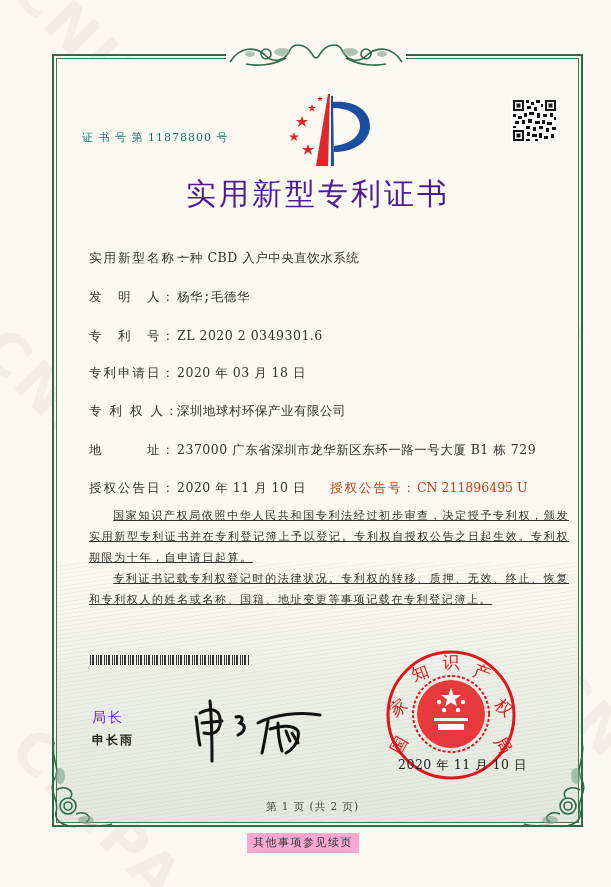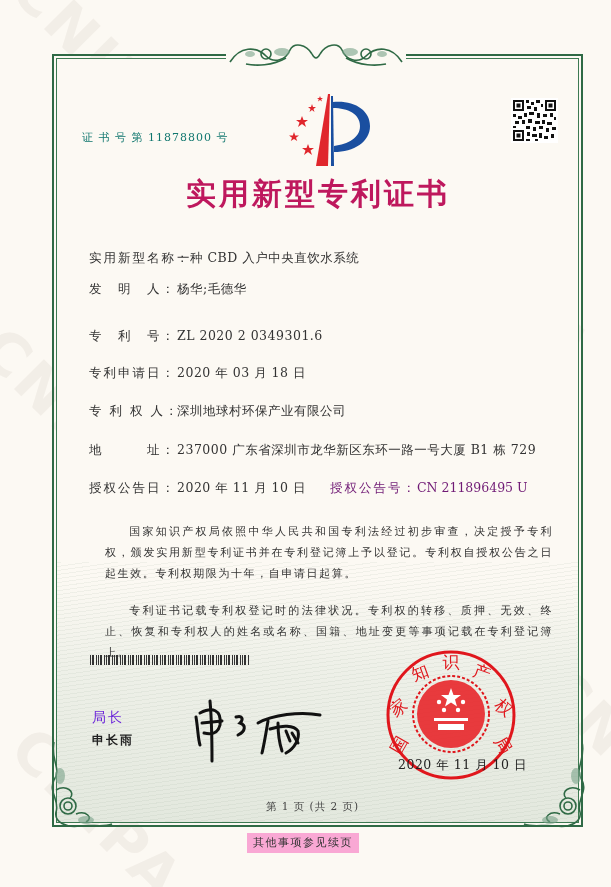--- a/index.html
+++ b/index.html
@@ -30,32 +30,32 @@
   }
   .ornament { position:absolute; }
   .cert-no {
     position:absolute; left:82px; top:95px; font-size:11px; letter-spacing:1px; color:#0f766e;margin-top:35px;
   }
   .qr { position:absolute; left:511px; top:98px; width:47px; height:45px; background:#fff; }
   .logo { position:absolute; left:284px; top:92px; width:90px; height:76px; }
   .title {
     position:absolute; left:178px; top:174px; width:280px; text-align:center;
     font-family:"DejaVu Sans","Liberation Sans",sans-serif;
-    font-size:30px; letter-spacing:3px; color:#be185d; font-weight:bold;
+    font-size:30px; letter-spacing:3px; color:#4c1d95; font-weight:normal;
   }
   .field { position:absolute; left:89px; font-size:12.5px; color:#333; white-space:nowrap; }
   .field .label { display:inline-block; width:88px; letter-spacing:2px; }
   .field .value { display:inline-block; letter-spacing:0.5px; }
-  .field2 { position:absolute; left:330px; font-size:12.5px; color:#701a75; white-space:nowrap; }
+  .field2 { position:absolute; left:330px; font-size:12.5px; color:#c2410c; white-space:nowrap; }
   .field2 .label { letter-spacing:2px; }
   .para {
     position:absolute; left:89px; width:480px; font-size:11px; line-height:21px; color:#333;
     letter-spacing:1.6px; text-align:justify;
   }
-  .para p { margin:16px; text-indent:2.2em; }
+  .para p { margin:0; text-indent:2.2em;text-decoration:underline; }
   .barcode {
     position:absolute; left:90px; top:655px; width:160px; height:10px;
     background:repeating-linear-gradient(90deg, #333 0 1px, transparent 1px 2px, #333 2px 3px, #333 3px 4px, transparent 4px 6px, #333 6px 7px, transparent 7px 8px);
   }
   .director-title { position:absolute; left:92px; top:709px; font-family:"DejaVu Sans","Liberation Sans",sans-serif; font-size:14px; color:#6d28d9; letter-spacing:2px; }
   .director-name { position:absolute; left:92px; top:732px; font-family:"DejaVu Sans","Liberation Sans",sans-serif; font-size:12px; color:#222; font-weight:bold; letter-spacing:2px; }
   .signature { position:absolute; left:190px; top:695px; width:135px; height:70px; }
   .seal { position:absolute; left:384px; top:648px; width:134px; height:134px; }
   .seal-date { position:absolute; left:398px; top:757px; font-size:12.5px; color:#222; letter-spacing:0.5px; }
   .page-no { position:absolute; left:7px; width:611px; top:800px; text-align:center; font-size:10.5px; color:#444; letter-spacing:1px; }
@@ -183,21 +183,21 @@
       <rect x="15" y="41" width="4" height="2"></rect>
       <rect x="24" y="41" width="3" height="2"></rect>
   </g>
 </svg>
 
 <div class="title">实用新型专利证书</div>
 
 <div class="field" style="top:250px;">
   <span class="label">实用新型名称：</span><span class="value">一种 CBD 入户中央直饮水系统</span>
 </div>
-<div class="field" style="top:281px;">
+<div class="field" style="top:289px;font-family:Liberation Mono, monospace;">
   <span class="label">发　明　人：</span><span class="value">杨华;毛德华</span>
 </div>
 <div class="field" style="top:328px;">
   <span class="label">专　利　号：</span><span class="value">ZL 2020 2 0349301.6</span>
 </div>
 <div class="field" style="top:365px;">
   <span class="label">专利申请日：</span><span class="value">2020 年 03 月 18 日</span>
 </div>
 <div class="field" style="top:403px;">
   <span class="label">专 利 权 人：</span><span class="value">深圳地球村环保产业有限公司</span>

